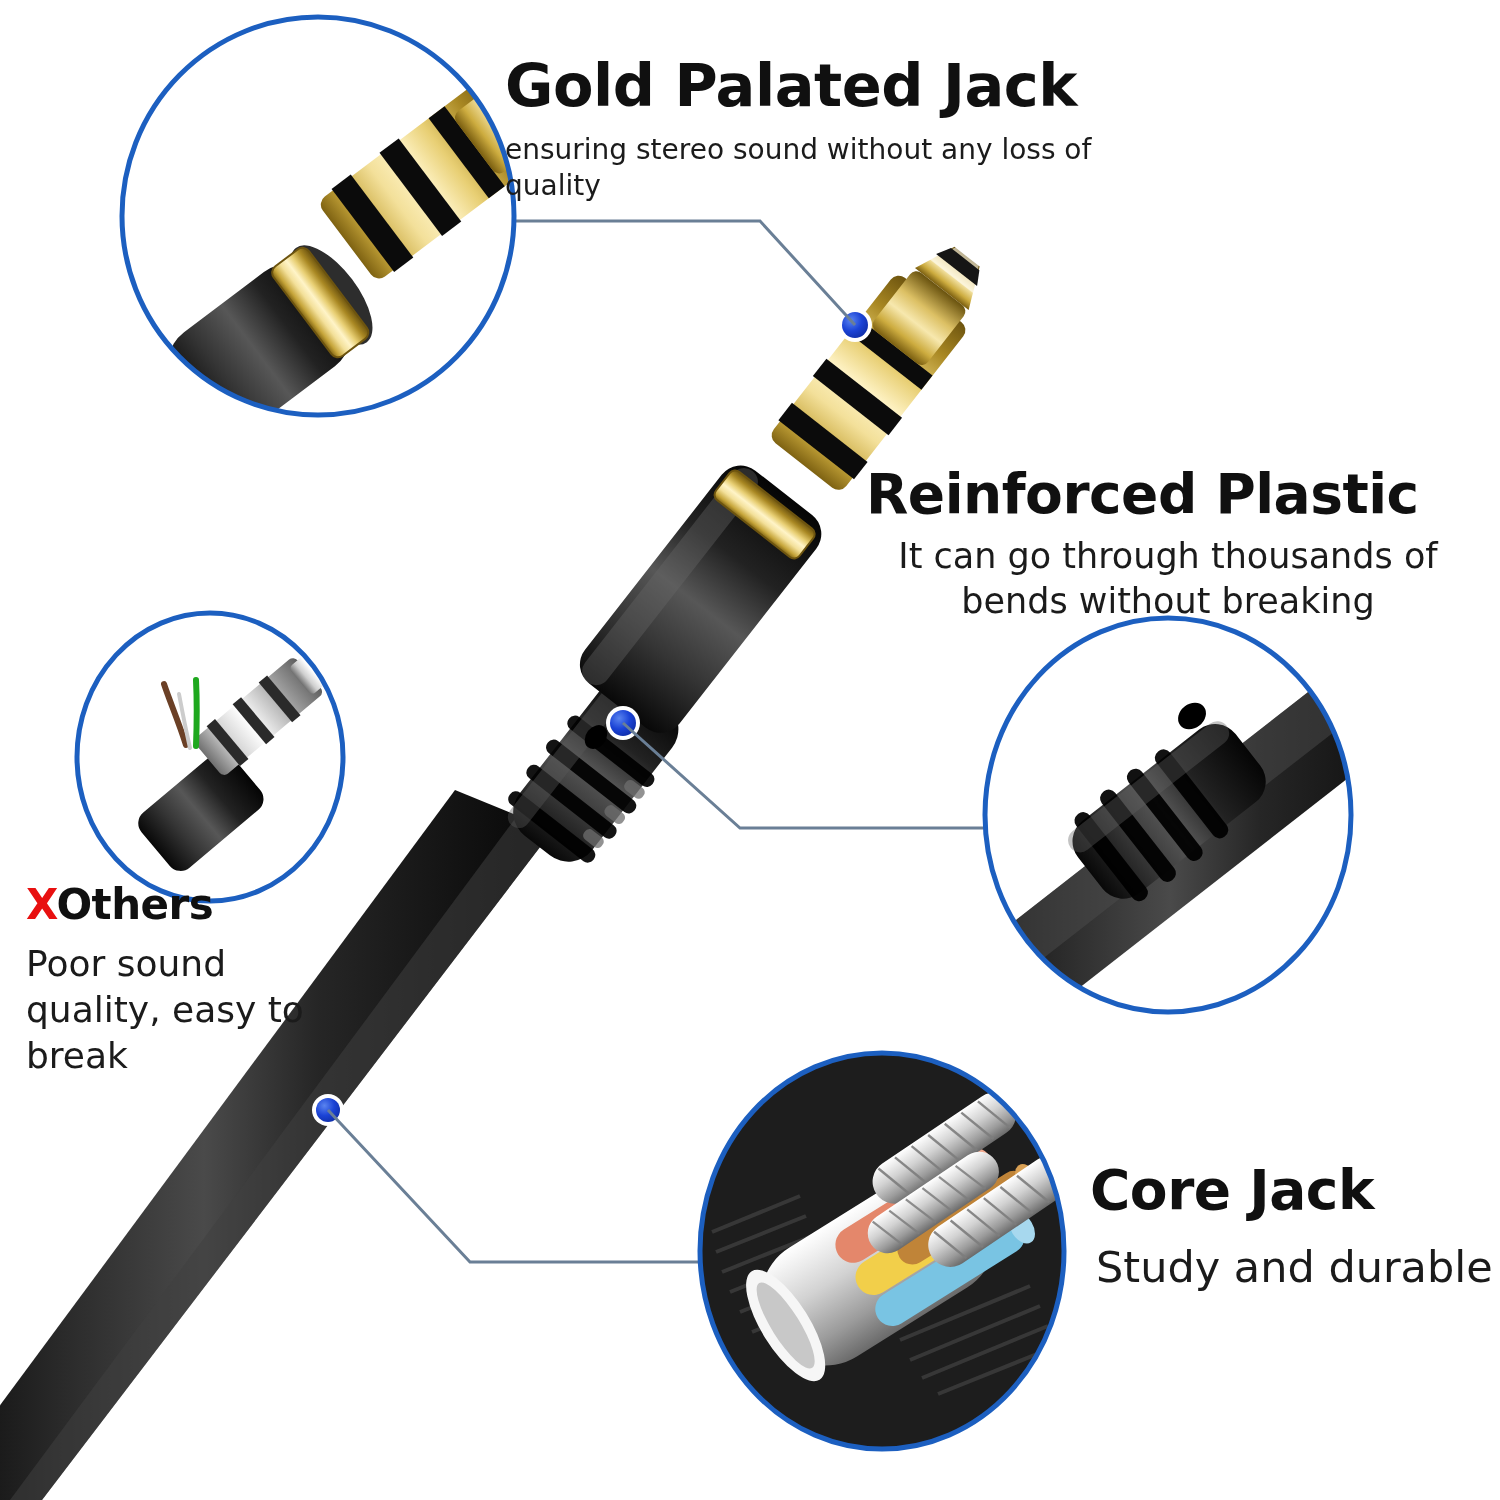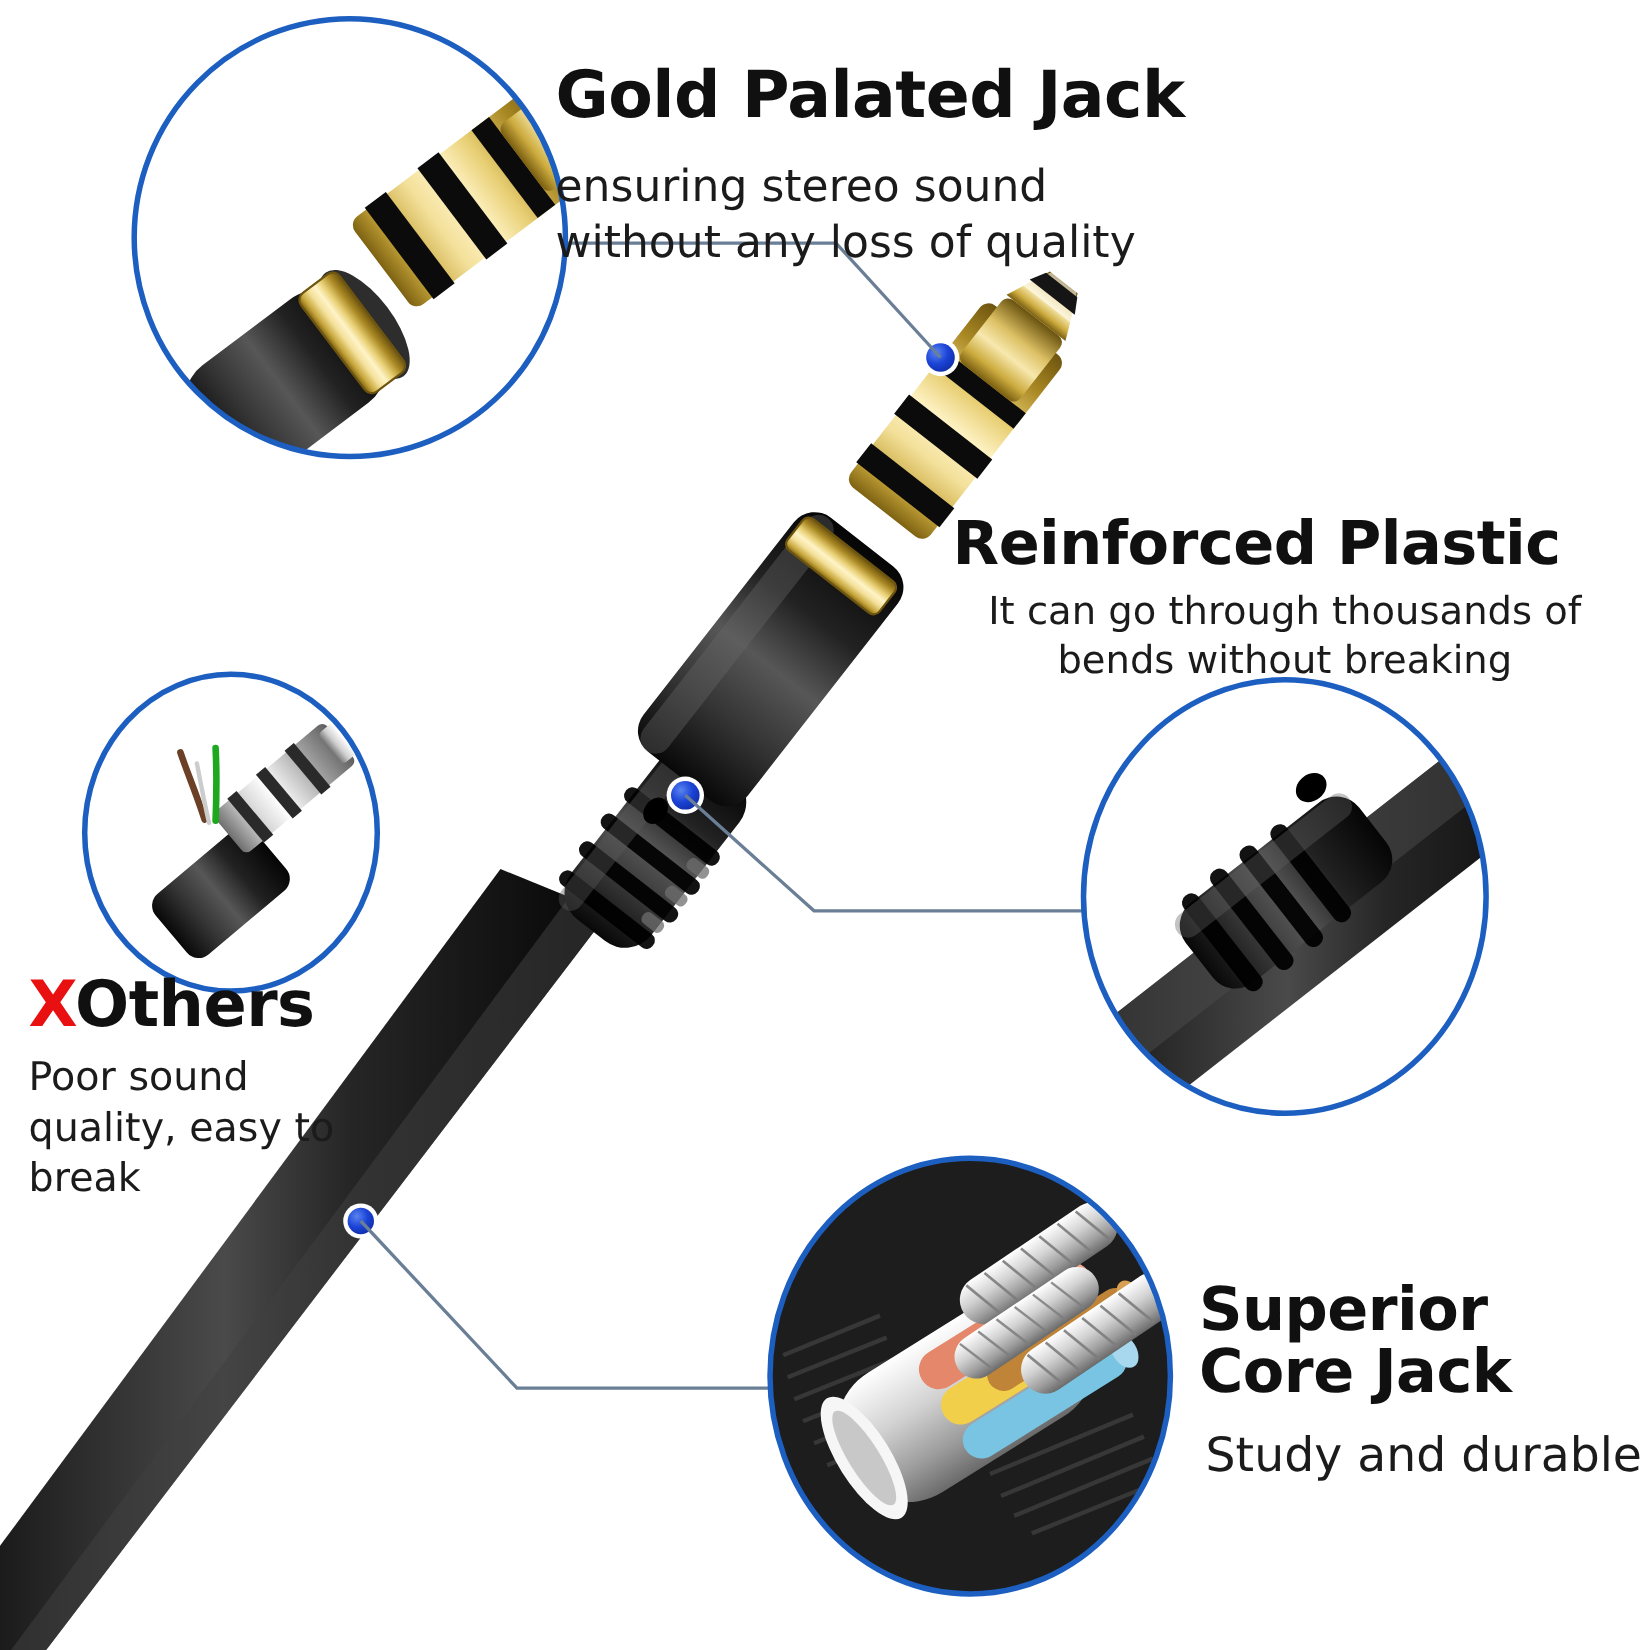--- a/index.html
+++ b/index.html
@@ -34,31 +34,31 @@
   }
   .sub {
     font-family: "DejaVu Sans", sans-serif;
     font-weight: normal;
     color: #1b1b1b;
     line-height: 1.28;
   }
   
   #blk-gold { left: 505px; top: 56px; }
   #blk-gold .heading { font-size: 59px; }
-  #blk-gold .sub { font-size: 40px; margin-top: 29px; max-width: 610px; }
+  #blk-gold .sub { font-size: 28px; margin-top: 16px; max-width: 610px; }
   
   #blk-plastic { left: 866px; top: 466px; }
   #blk-plastic .heading { font-size: 55px; }
   #blk-plastic .sub {
     font-size: 35px; margin-top: 12px; max-width: 560px;
     text-align: center; margin-left: 22px;
   }
   
   #blk-others { left: 26px; top: 884px; }
-  #blk-others .heading { font-size: 58px; }
+  #blk-others .heading { font-size: 42px; }
   #blk-others .xmark { color: #e81010; }
   #blk-others .sub { font-size: 36px; margin-top: 14px; max-width: 330px; }
   
   #blk-core { left: 1090px; top: 1162px; }
   #blk-core .heading { font-size: 55px; }
   #blk-core .sub { font-size: 43px; margin-top: 22px; margin-left: 6px; }
 </style>
 </head>
 <body>
 
@@ -361,18 +361,17 @@
     <div class="heading">Reinforced Plastic</div>
     <div class="sub">It can go through thousands of bends without breaking</div>
   </div>
 
   <div class="txtblock" id="blk-others">
     <div class="heading"><span class="xmark">X</span><span>Others</span></div>
     <div class="sub">Poor sound quality, easy to break</div>
   </div>
 
   <div class="txtblock" id="blk-core">
-    <div class="heading">Superior</div>
     <div class="heading">Core Jack</div>
     <div class="sub">Study and durable</div>
   </div>
 
 </div>
 
 </body></html>

